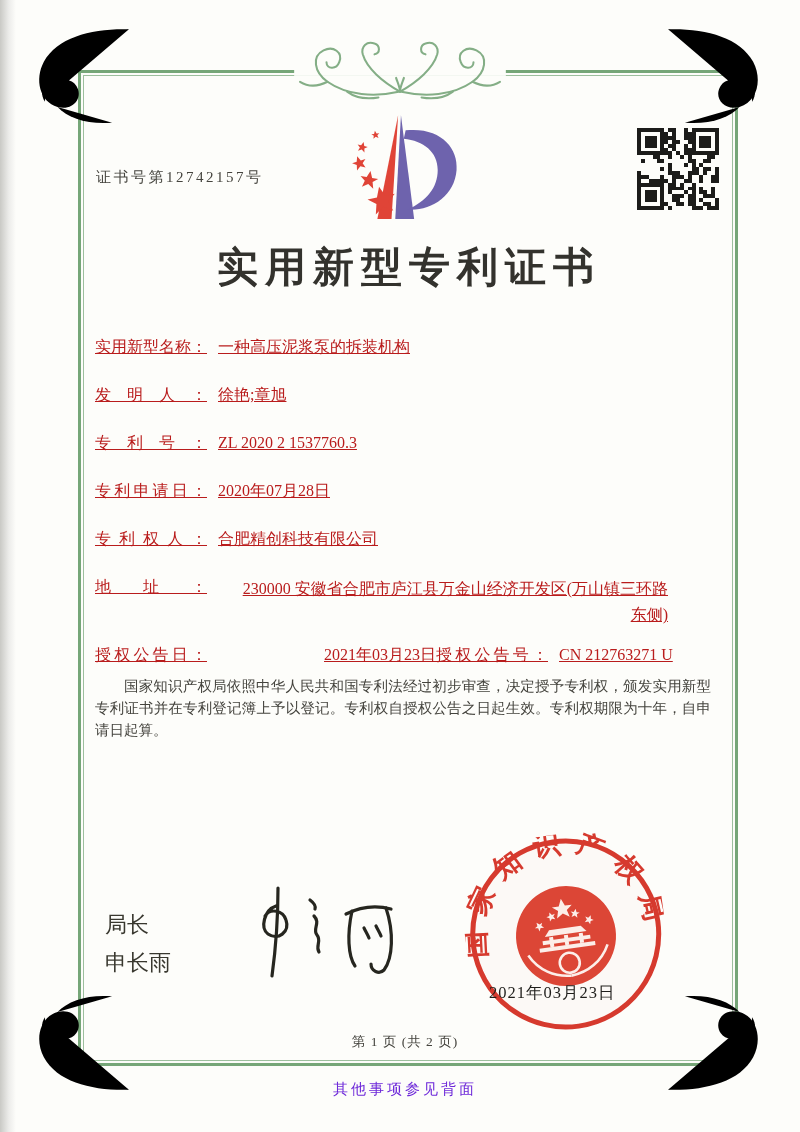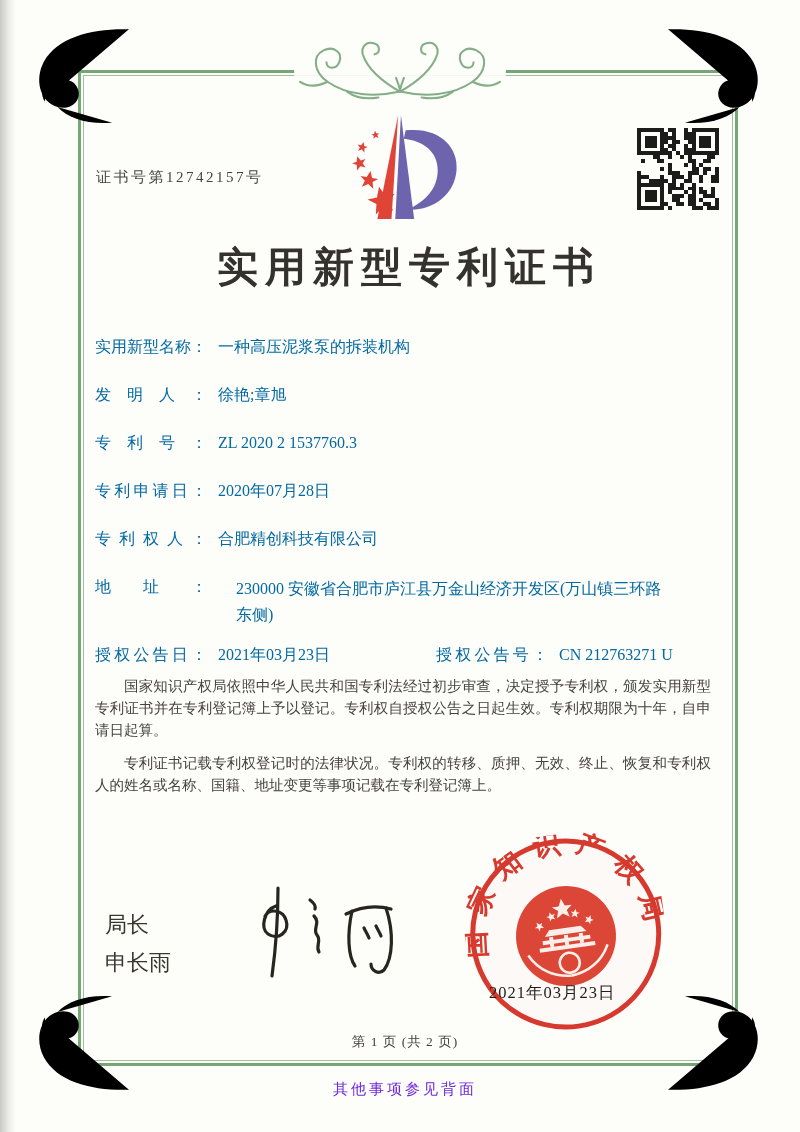--- a/index.html
+++ b/index.html
@@ -25,25 +25,25 @@
   .orn-top-center{left:253px;top:34px;}
 
   .cert-no{position:absolute;left:96px;top:128px;font-size:15px;letter-spacing:2.5px;color:#45443e;margin-top:40px;}
 
   .logo{position:absolute;left:334px;top:108px;}
   .qr{position:absolute;left:637px;top:128px;width:82px;height:82px;}
 
   .title{position:absolute;left:0;top:240px;width:800px;text-align:center;
     font-size:41px;font-weight:bold;letter-spacing:7px;color:#33322d;margin-left:9px;}
 
-  .fields{position:absolute;left:95px;top:336px;width:625px;font-size:16px;color:#0369a1;}
+  .fields{position:absolute;left:95px;top:336px;width:625px;font-size:16px;color:#b91c1c;text-decoration:underline;}
   .field-row{margin-bottom:26px;display:flex;align-items:flex-start;line-height:22px;}
   .field-row.addr{margin-bottom:16px;gap:18px;}
   .f-label{display:inline-block;width:112px;flex:0 0 112px;text-align:justify;text-align-last:justify;}
-  .f-value{margin-left:11px;}
+  .f-value{margin-left:11px;text-align:right;}
   .addr .f-value{max-width:432px;line-height:26px;}
   .grant-row .f-value1{width:218px;flex:0 0 218px;margin-left:11px;}
 
   .body-text{position:absolute;left:95px;top:664px;width:616px;
     font-size:14.5px;line-height:21.8px;text-align:justify;color:#44433d;}
   .body-text p{margin:12px 0 11px 0;text-indent:2em;}
 
   .officer{position:absolute;left:105px;top:906px;font-size:22px;line-height:38px;color:#39382f;}
   .signature{position:absolute;left:218px;top:876px;}
   .signature svg path{fill:none;stroke:#26261f;stroke-width:3.2;stroke-linecap:round;stroke-linejoin:round;}
@@ -402,21 +402,20 @@
   <div class="field-row grant-row">
     <span class="f-label">授权公告日：</span>
     <span class="f-value f-value1">2021年03月23日</span>
     <span class="f-label">授权公告号：</span>
     <span class="f-value">CN 212763271 U</span>
   </div>
 </div>
 
 <div class="body-text">
   <p>国家知识产权局依照中华人民共和国专利法经过初步审查，决定授予专利权，颁发实用新型专利证书并在专利登记簿上予以登记。专利权自授权公告之日起生效。专利权期限为十年，自申请日起算。</p>
-  <p>专利证书记载专利权登记时的法律状况。专利权的转移、质押、无效、终止、恢复和专利权人的姓名或名称、国籍、地址变更等事项记载在专利登记簿上。</p>
 </div>
 
 <div class="officer">
   <div>局长</div>
   <div>申长雨</div>
 </div>
 
 <div class="signature">
   <svg width="195" height="108" viewBox="0 0 195 108">
     <path d="M58 30 C 46 34, 42 52, 50 58 C 60 65, 72 56, 68 44 C 65 34, 52 32, 47 40"></path>

